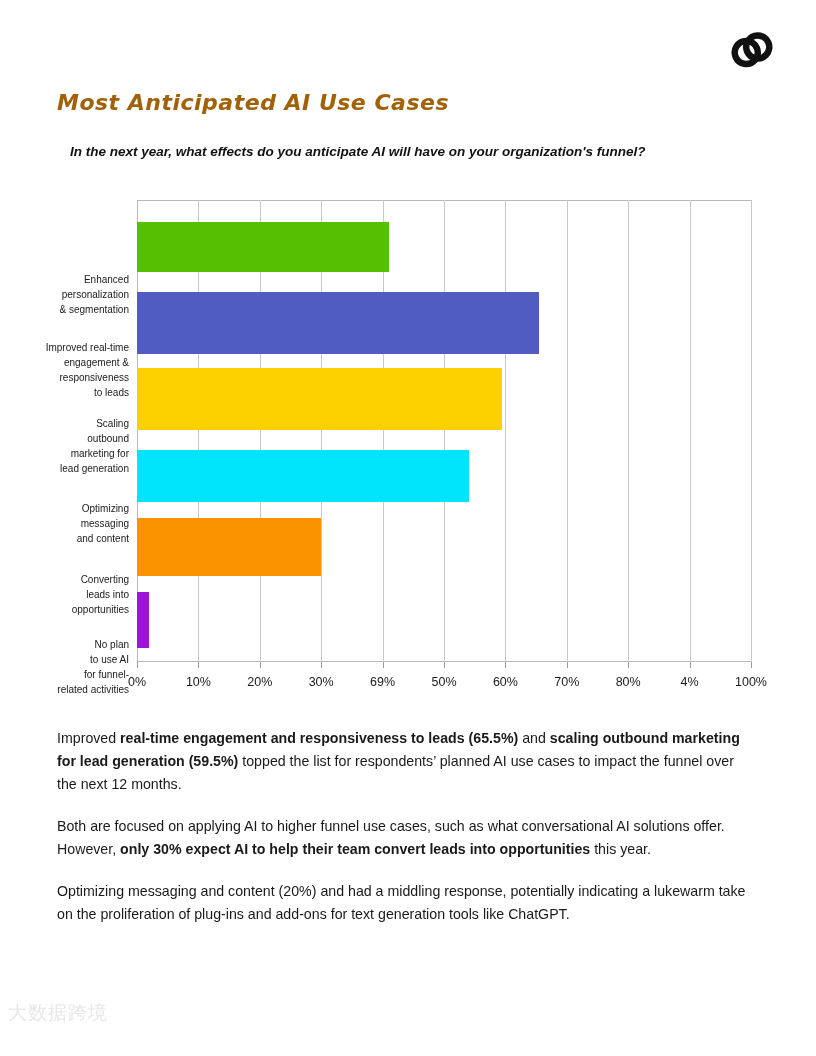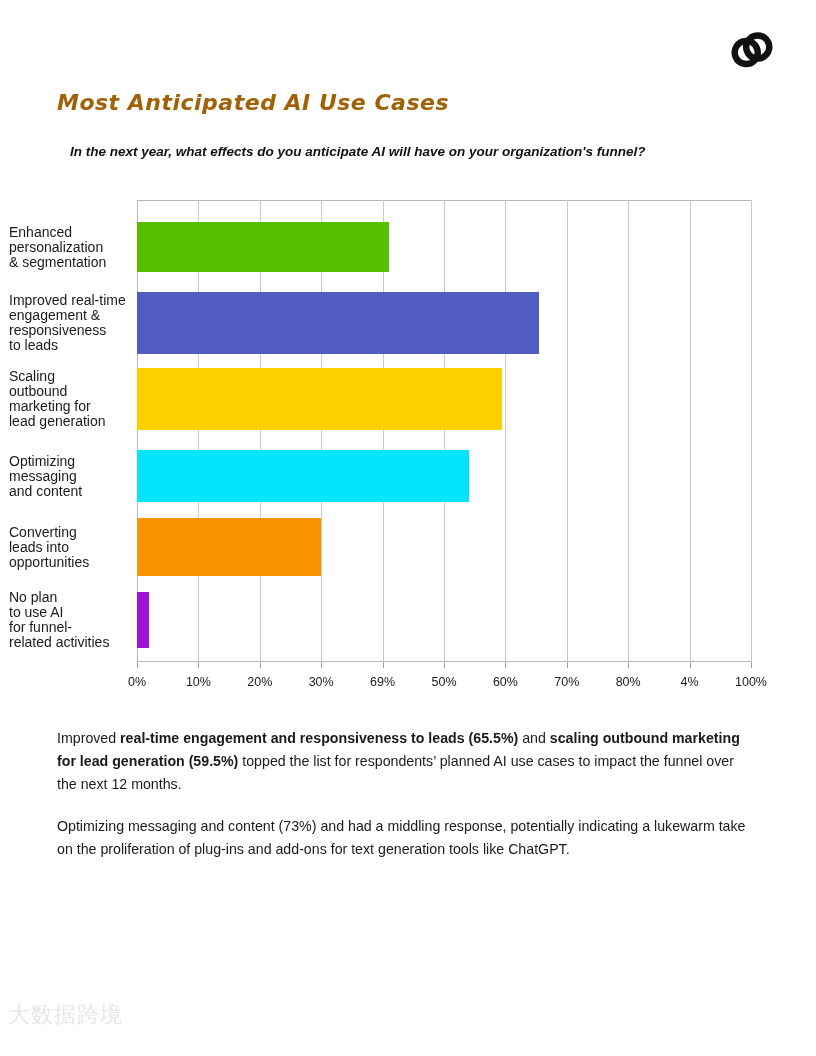--- a/index.html
+++ b/index.html
@@ -75,25 +75,26 @@
     width: 1px;
     background: #c9c9c9;
   }
   .bar {
     position: absolute;
     height: 50px;
   }
   .ylabel {
     position: absolute;
     width: 120px;
-    text-align: left;
-    font-size: 14px;
+    text-align: right;
+    font-size: 10px;
     line-height: 15px;
     color: #1a1a1a;
     font-family: "Liberation Sans", sans-serif;
+    margin-top: 47px;
   }
   .xtick {
     position: absolute;
     top: 675px;
     width: 44px;
     text-align: center;
     font-size: 12.5px;
     color: #1a1a1a;
     font-family: "Liberation Sans", sans-serif;
   }
@@ -119,21 +120,21 @@
   .body-copy p {
     margin: 0 0 19px 0;
   }
   .body-copy b { font-weight: bold; text-align: center; }
 
   
   .watermark {
     position: absolute;
     left: 8px;
     top: 1000px;
-    font-size: 22px;
+    font-size: 19px;
     color: #e7e7e7;
     font-family: "DejaVu Sans", sans-serif;
     letter-spacing: 1px;
     user-select: none;
   }
 </style>
 </head>
 <body>
 
 <div class="logo">
@@ -230,17 +231,20 @@
       <div class="xtickmark" style="left: 751px;"></div>
       <div class="xtick" style="left: 729px;">100%</div>
     </div>
 </div>
 
 <div class="body-copy">
   <p>
     <span>Improved </span><b>real-time engagement and responsiveness to leads (65.5%)</b><span> and </span><b>scaling outbound marketing for lead generation (59.5%)</b><span> topped the list for respondents’ planned AI use cases to impact the funnel over the next 12 months.</span>
   </p>
   <p>
-    <span>Optimizing messaging and content (73%) and had a middling response, potentially indicating a lukewarm take on the proliferation of plug-ins and add-ons for text generation tools like ChatGPT.</span>
+    <span>Both are focused on applying AI to higher funnel use cases, such as what conversational AI solutions offer. However, </span><b>only 30% expect AI to help their team convert leads into opportunities</b><span> this year.</span>
+  </p>
+  <p>
+    <span>Optimizing messaging and content (20%) and had a middling response, potentially indicating a lukewarm take on the proliferation of plug-ins and add-ons for text generation tools like ChatGPT.</span>
   </p>
 </div>
 
 <div class="watermark">大数据跨境</div>
 
 </body></html>

